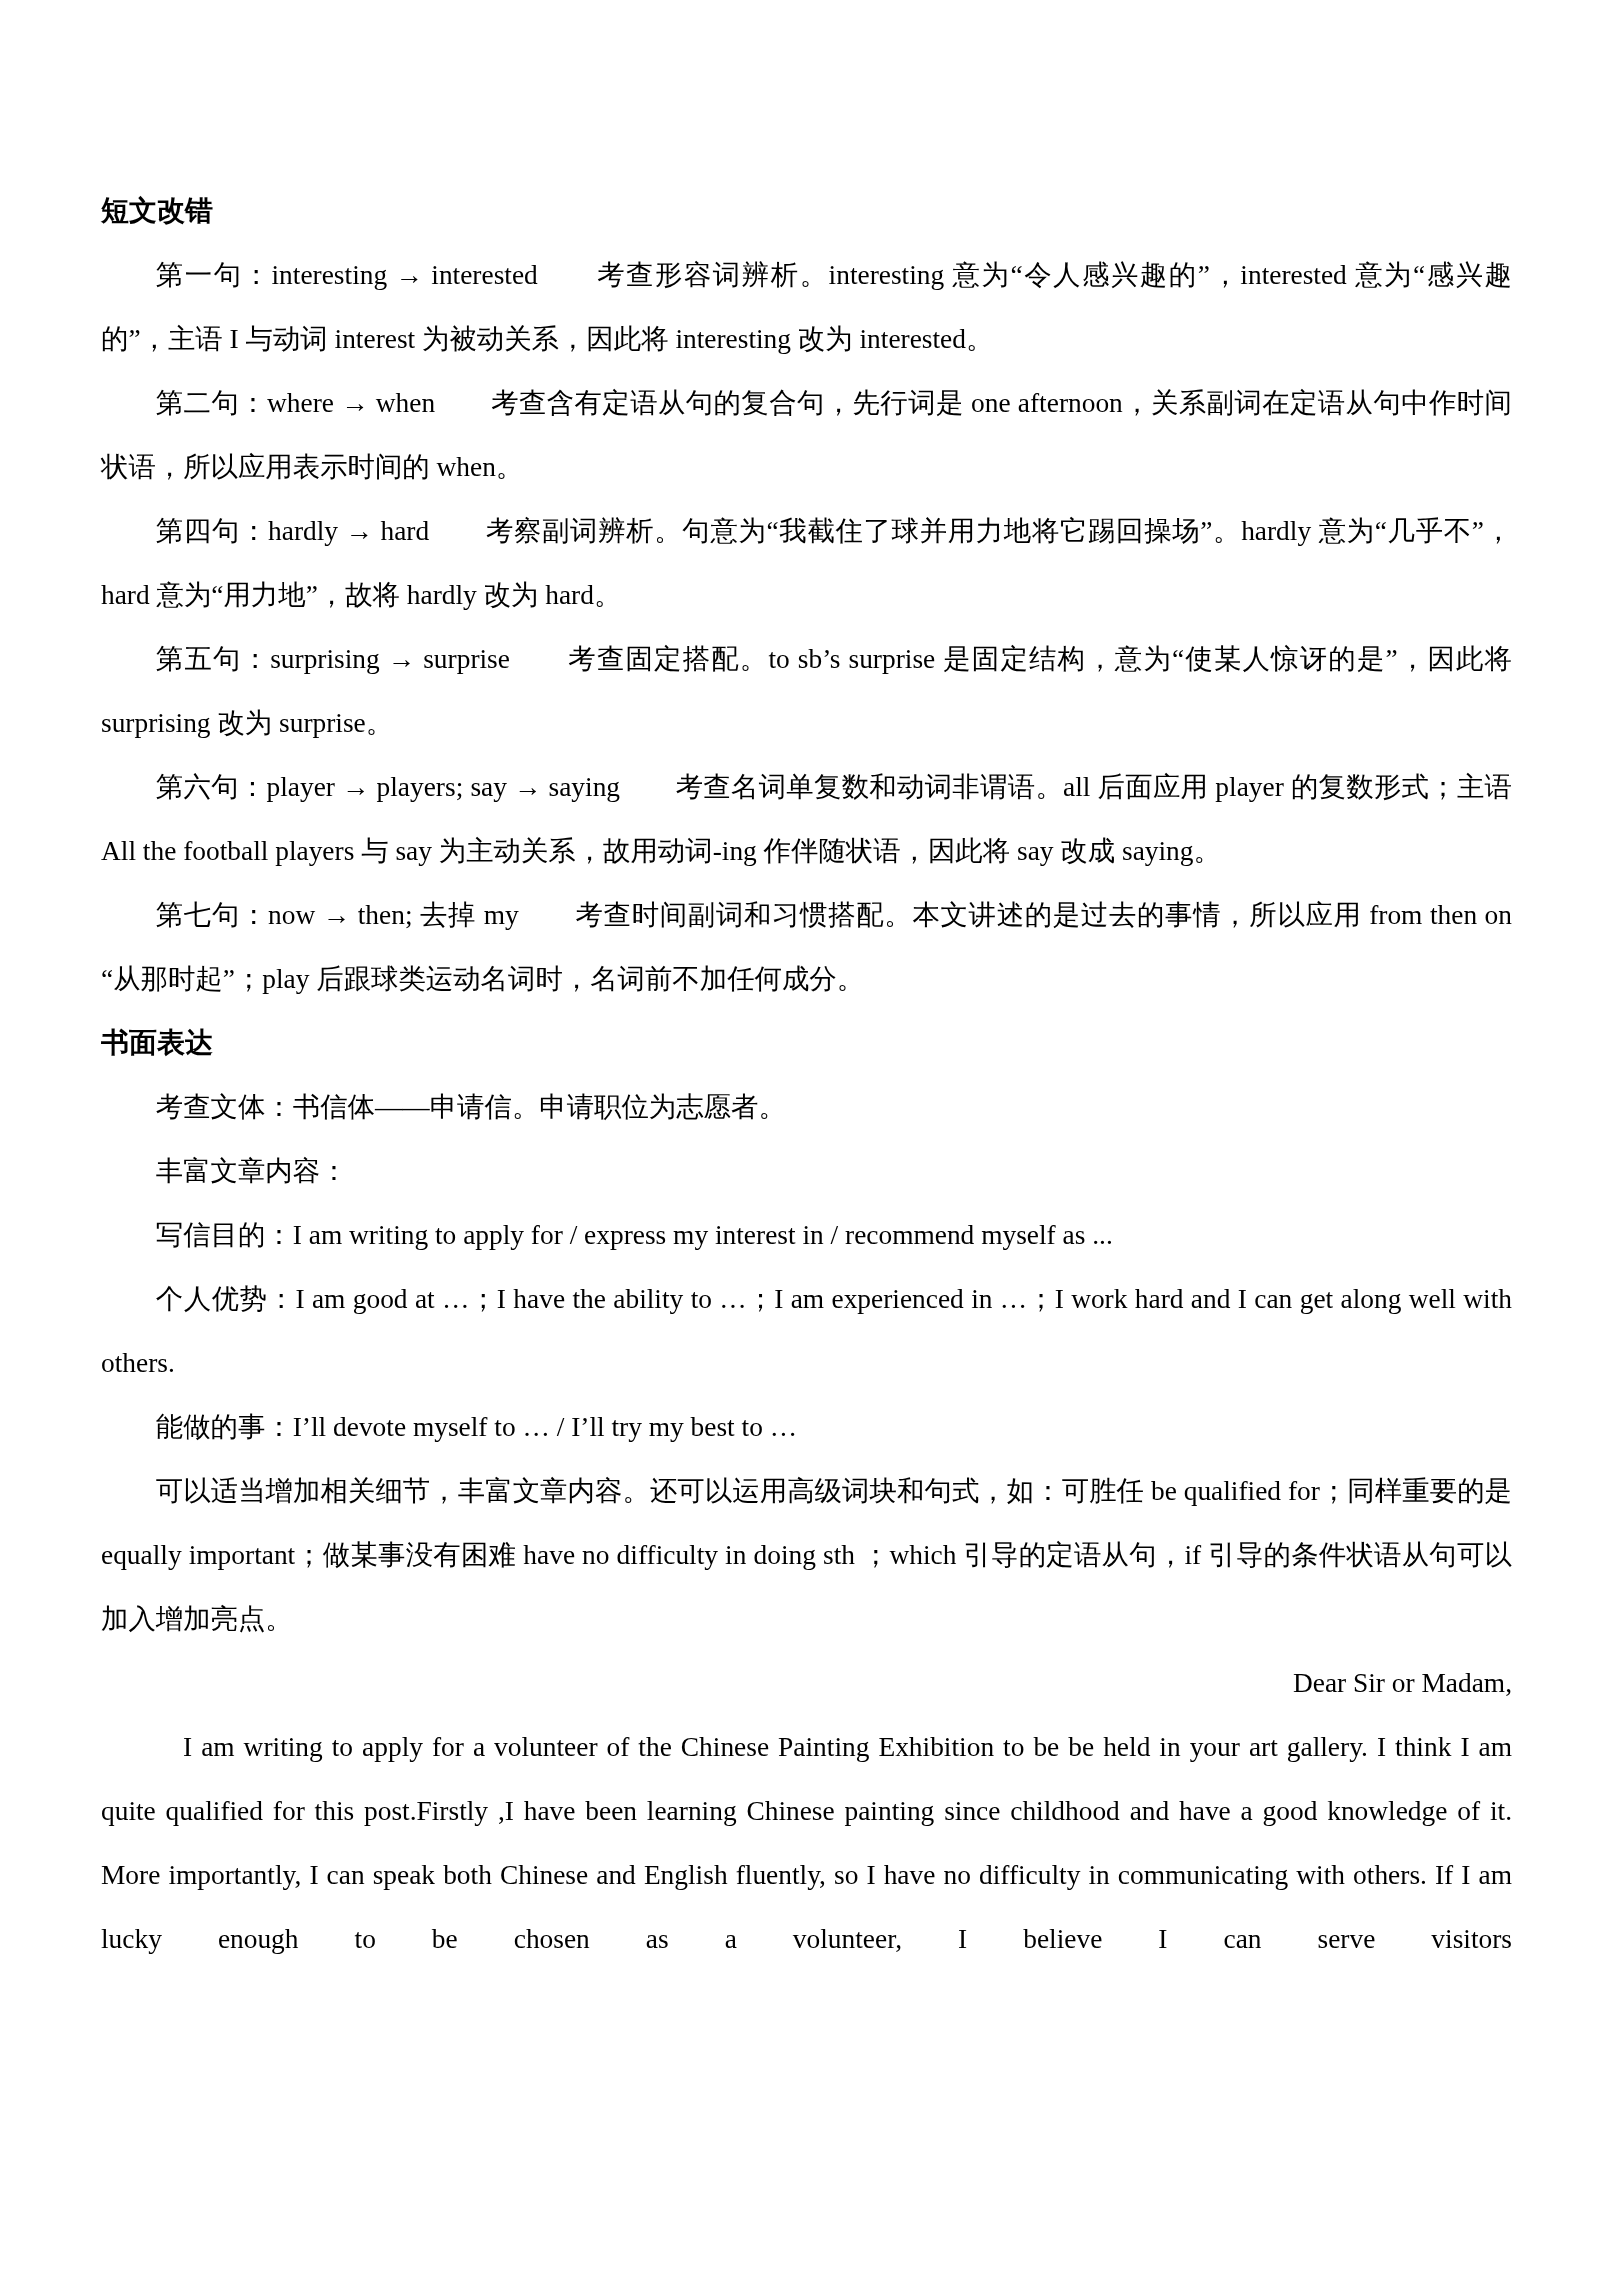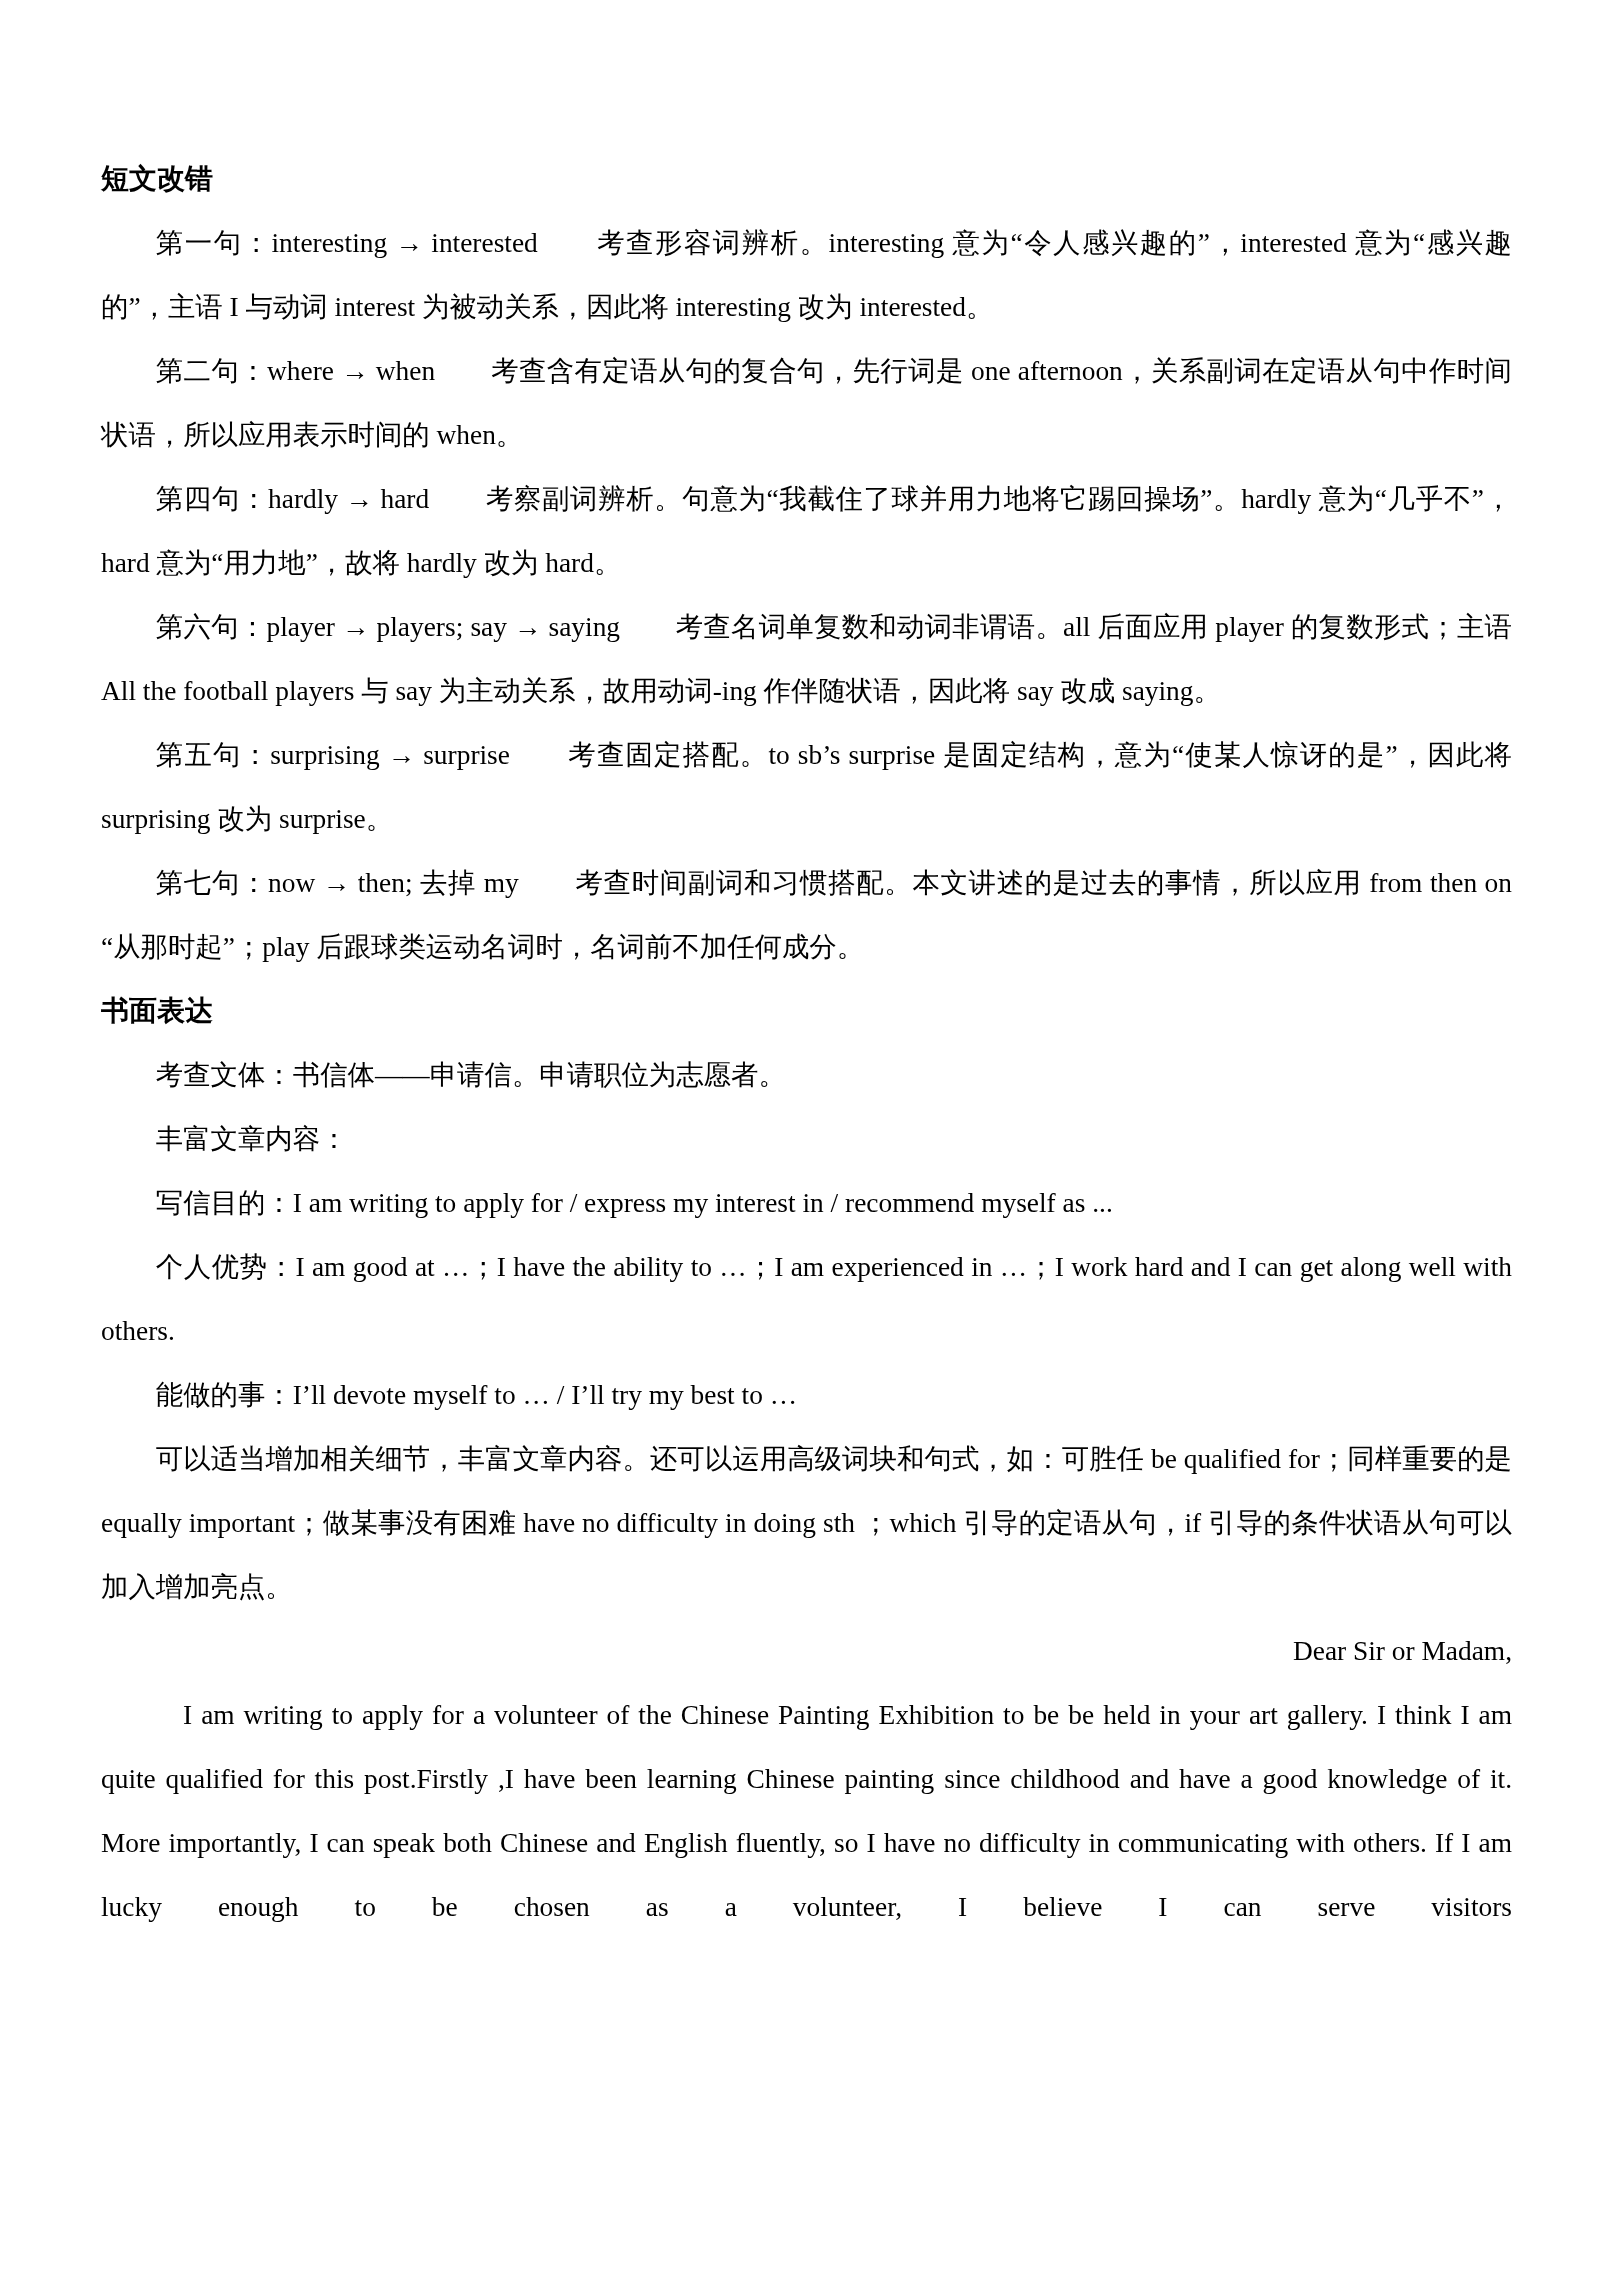--- a/index.html
+++ b/index.html
@@ -14,20 +14,21 @@
     font-family: "Liberation Serif", "DejaVu Serif", serif;
     overflow: hidden;
   }
   .doc {
     box-sizing: border-box;
     width: 1613px;
     padding: 147px 101px 0 101px;
     font-size: 27.4px;
     line-height: 64px;
     text-align: justify;
+    margin-top: 32px;
   }
   .hd {
     margin: 0;
     font-size: 28px;
     font-weight: bold;
     font-family: "Liberation Sans", "DejaVu Sans", sans-serif;
     line-height: 64px;
     text-align: left;
   }
   .para {
@@ -49,22 +50,22 @@
 </head>
 <body>
 
 <div class="doc">
 
   <h2 class="hd">短文改错</h2>
 
   <p class="para indent">第一句：interesting → interested　　考查形容词辨析。interesting 意为“令人感兴趣的”，interested 意为“感兴趣的”，主语 I 与动词 interest 为被动关系，因此将 interesting 改为 interested。</p>
   <p class="para indent">第二句：where → when　　考查含有定语从句的复合句，先行词是 one afternoon，关系副词在定语从句中作时间状语，所以应用表示时间的 when。</p>
   <p class="para indent">第四句：hardly → hard　　考察副词辨析。句意为“我截住了球并用力地将它踢回操场”。hardly 意为“几乎不”，hard 意为“用力地”，故将 hardly 改为 hard。</p>
+  <p class="para indent">第五句：surprising → surprise　　考查固定搭配。to sb’s surprise 是固定结构，意为“使某人惊讶的是”，因此将 surprising 改为 surprise。</p>
   <p class="para indent">第六句：player → players; say → saying　　考查名词单复数和动词非谓语。all 后面应用 player 的复数形式；主语 All the football players 与 say 为主动关系，故用动词-ing 作伴随状语，因此将 say 改成 saying。</p>
-  <p class="para indent">第五句：surprising → surprise　　考查固定搭配。to sb’s surprise 是固定结构，意为“使某人惊讶的是”，因此将 surprising 改为 surprise。</p>
   <p class="para indent">第七句：now → then; 去掉 my　　考查时间副词和习惯搭配。本文讲述的是过去的事情，所以应用 from then on “从那时起”；play 后跟球类运动名词时，名词前不加任何成分。</p>
 
   <h2 class="hd">书面表达</h2>
 
   <p class="para indent">考查文体：书信体——申请信。申请职位为志愿者。</p>
   <p class="para indent">丰富文章内容：</p>
   <p class="para indent">写信目的：I am writing to apply for / express my interest in / recommend myself as ...</p>
   <p class="para indent">个人优势：I am good at …；I have the ability to …；I am experienced in …；I work hard and I can get along well with others.</p>
   <p class="para indent">能做的事：I’ll devote myself to … / I’ll try my best to …</p>
   <p class="para indent">可以适当增加相关细节，丰富文章内容。还可以运用高级词块和句式，如：可胜任 be qualified for；同样重要的是 equally important；做某事没有困难 have no difficulty in doing sth ；which 引导的定语从句，if 引导的条件状语从句可以加入增加亮点。</p>

